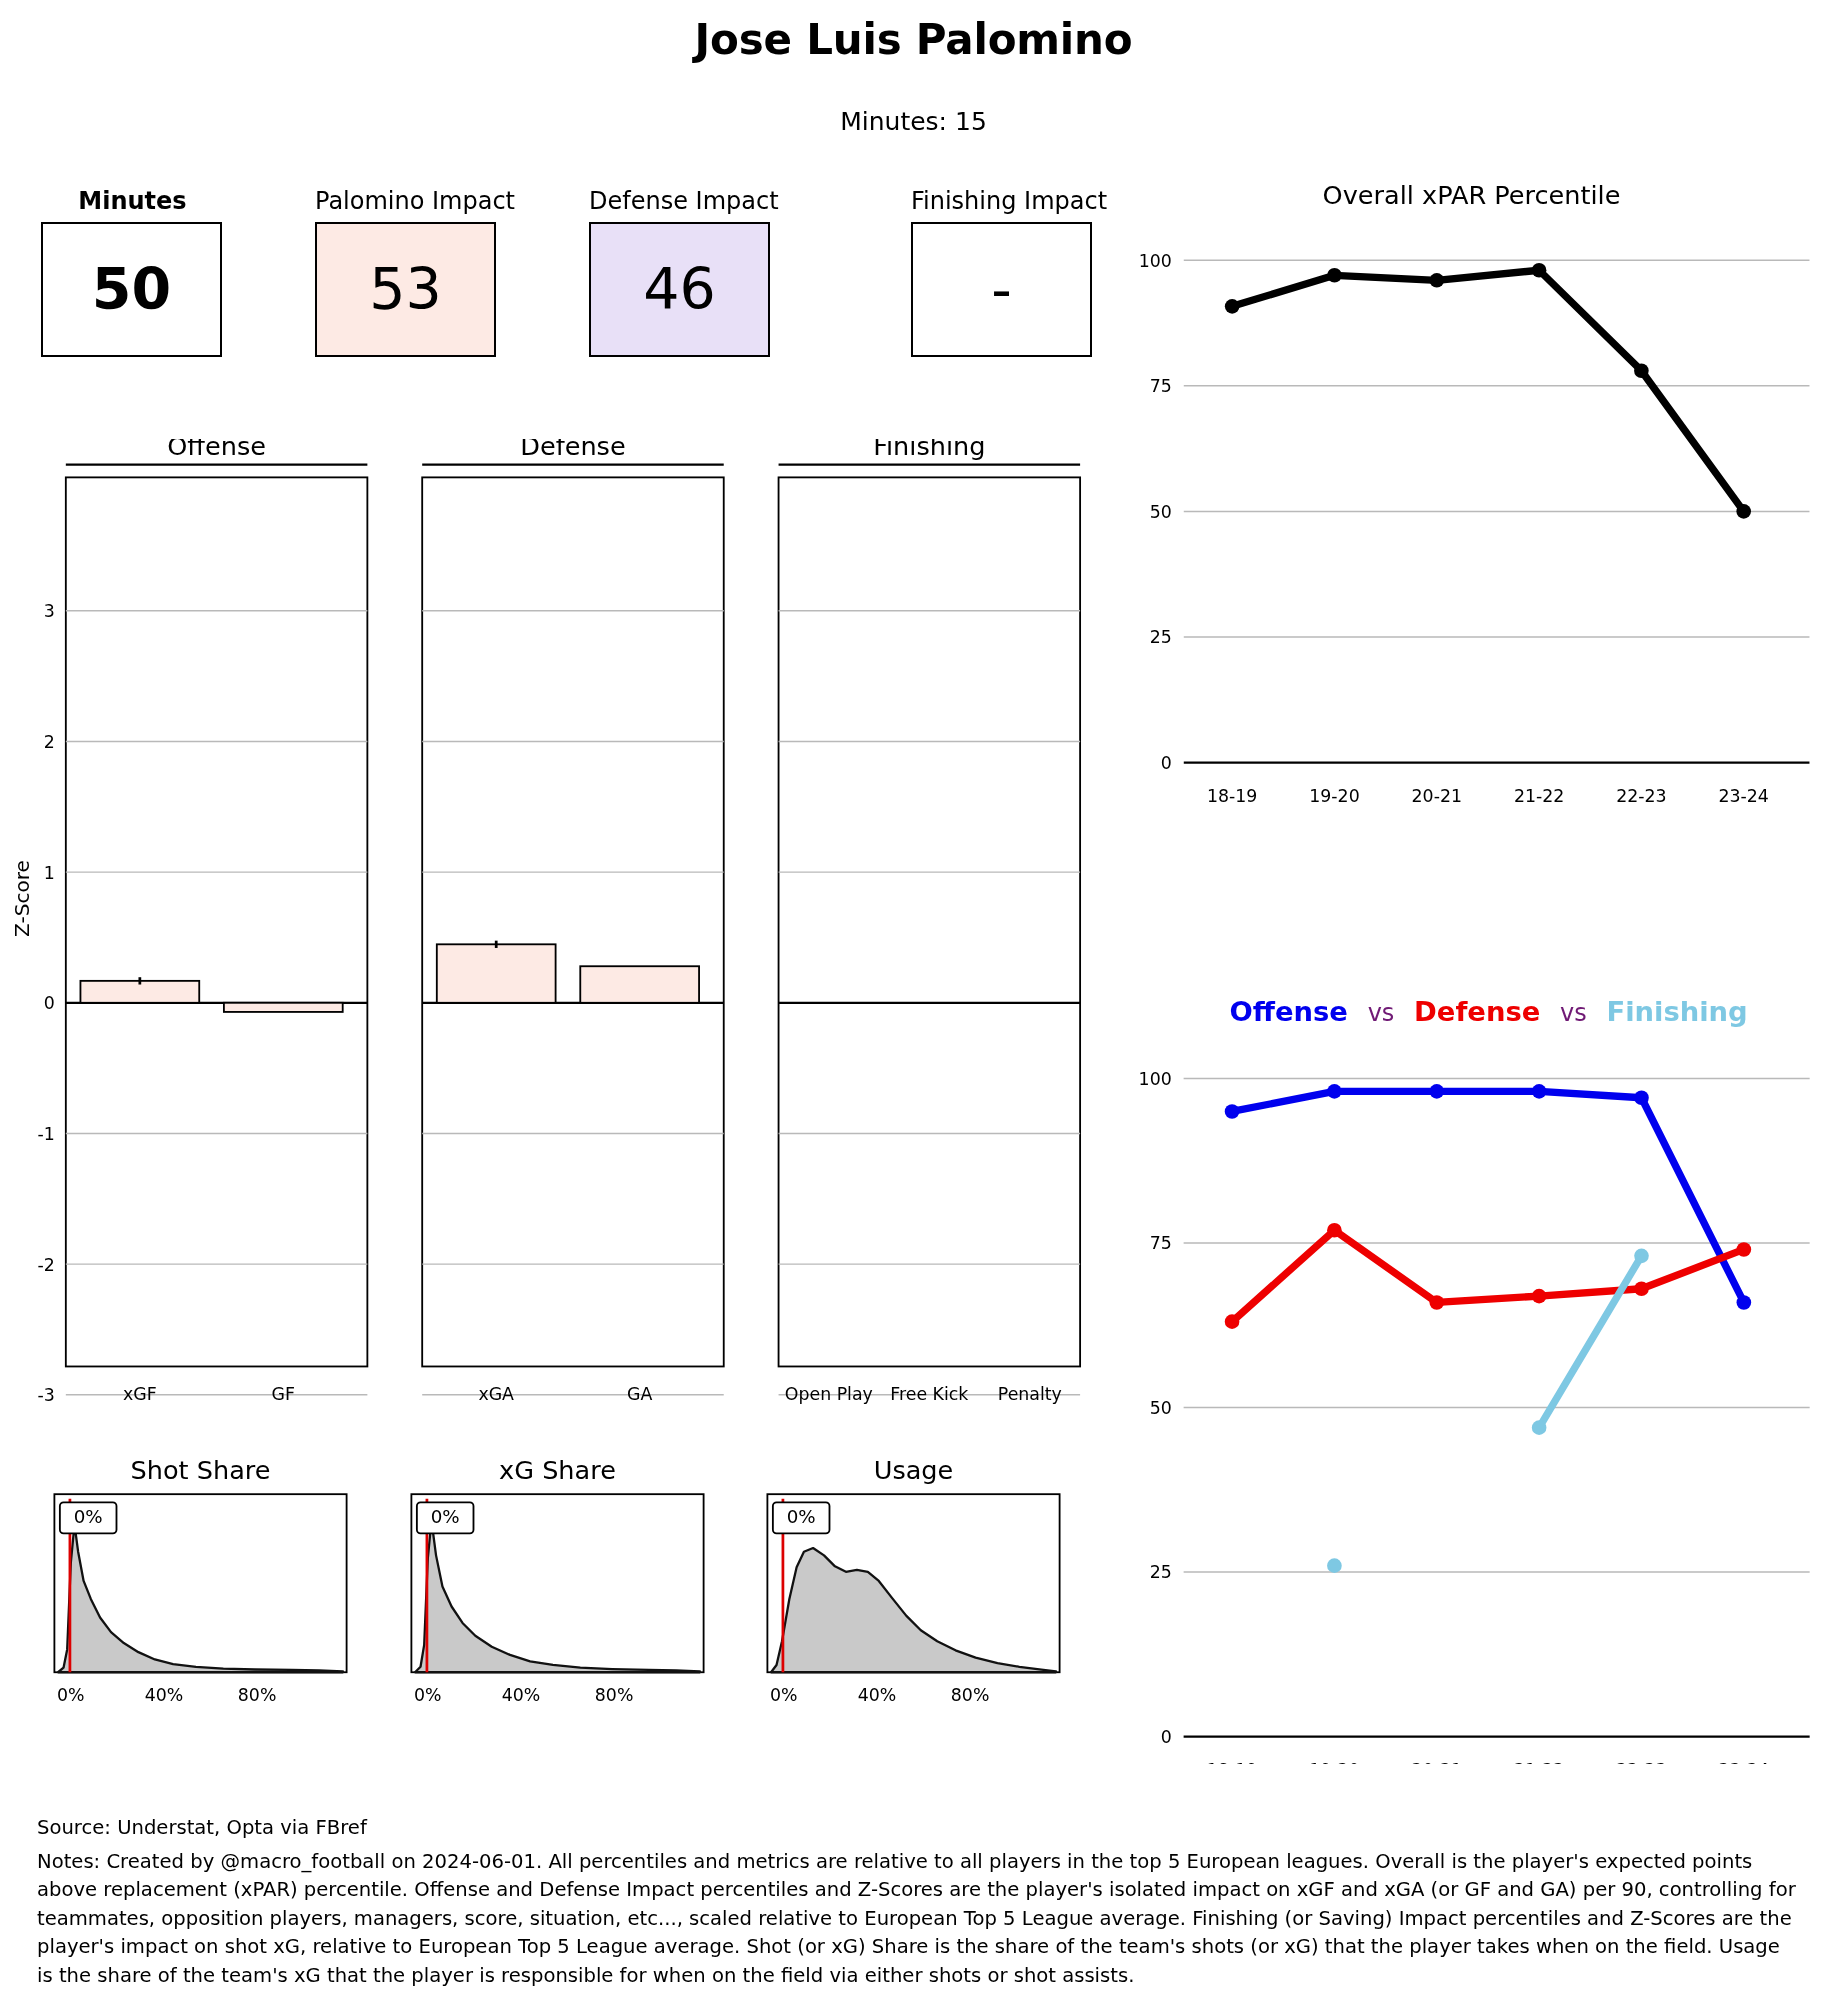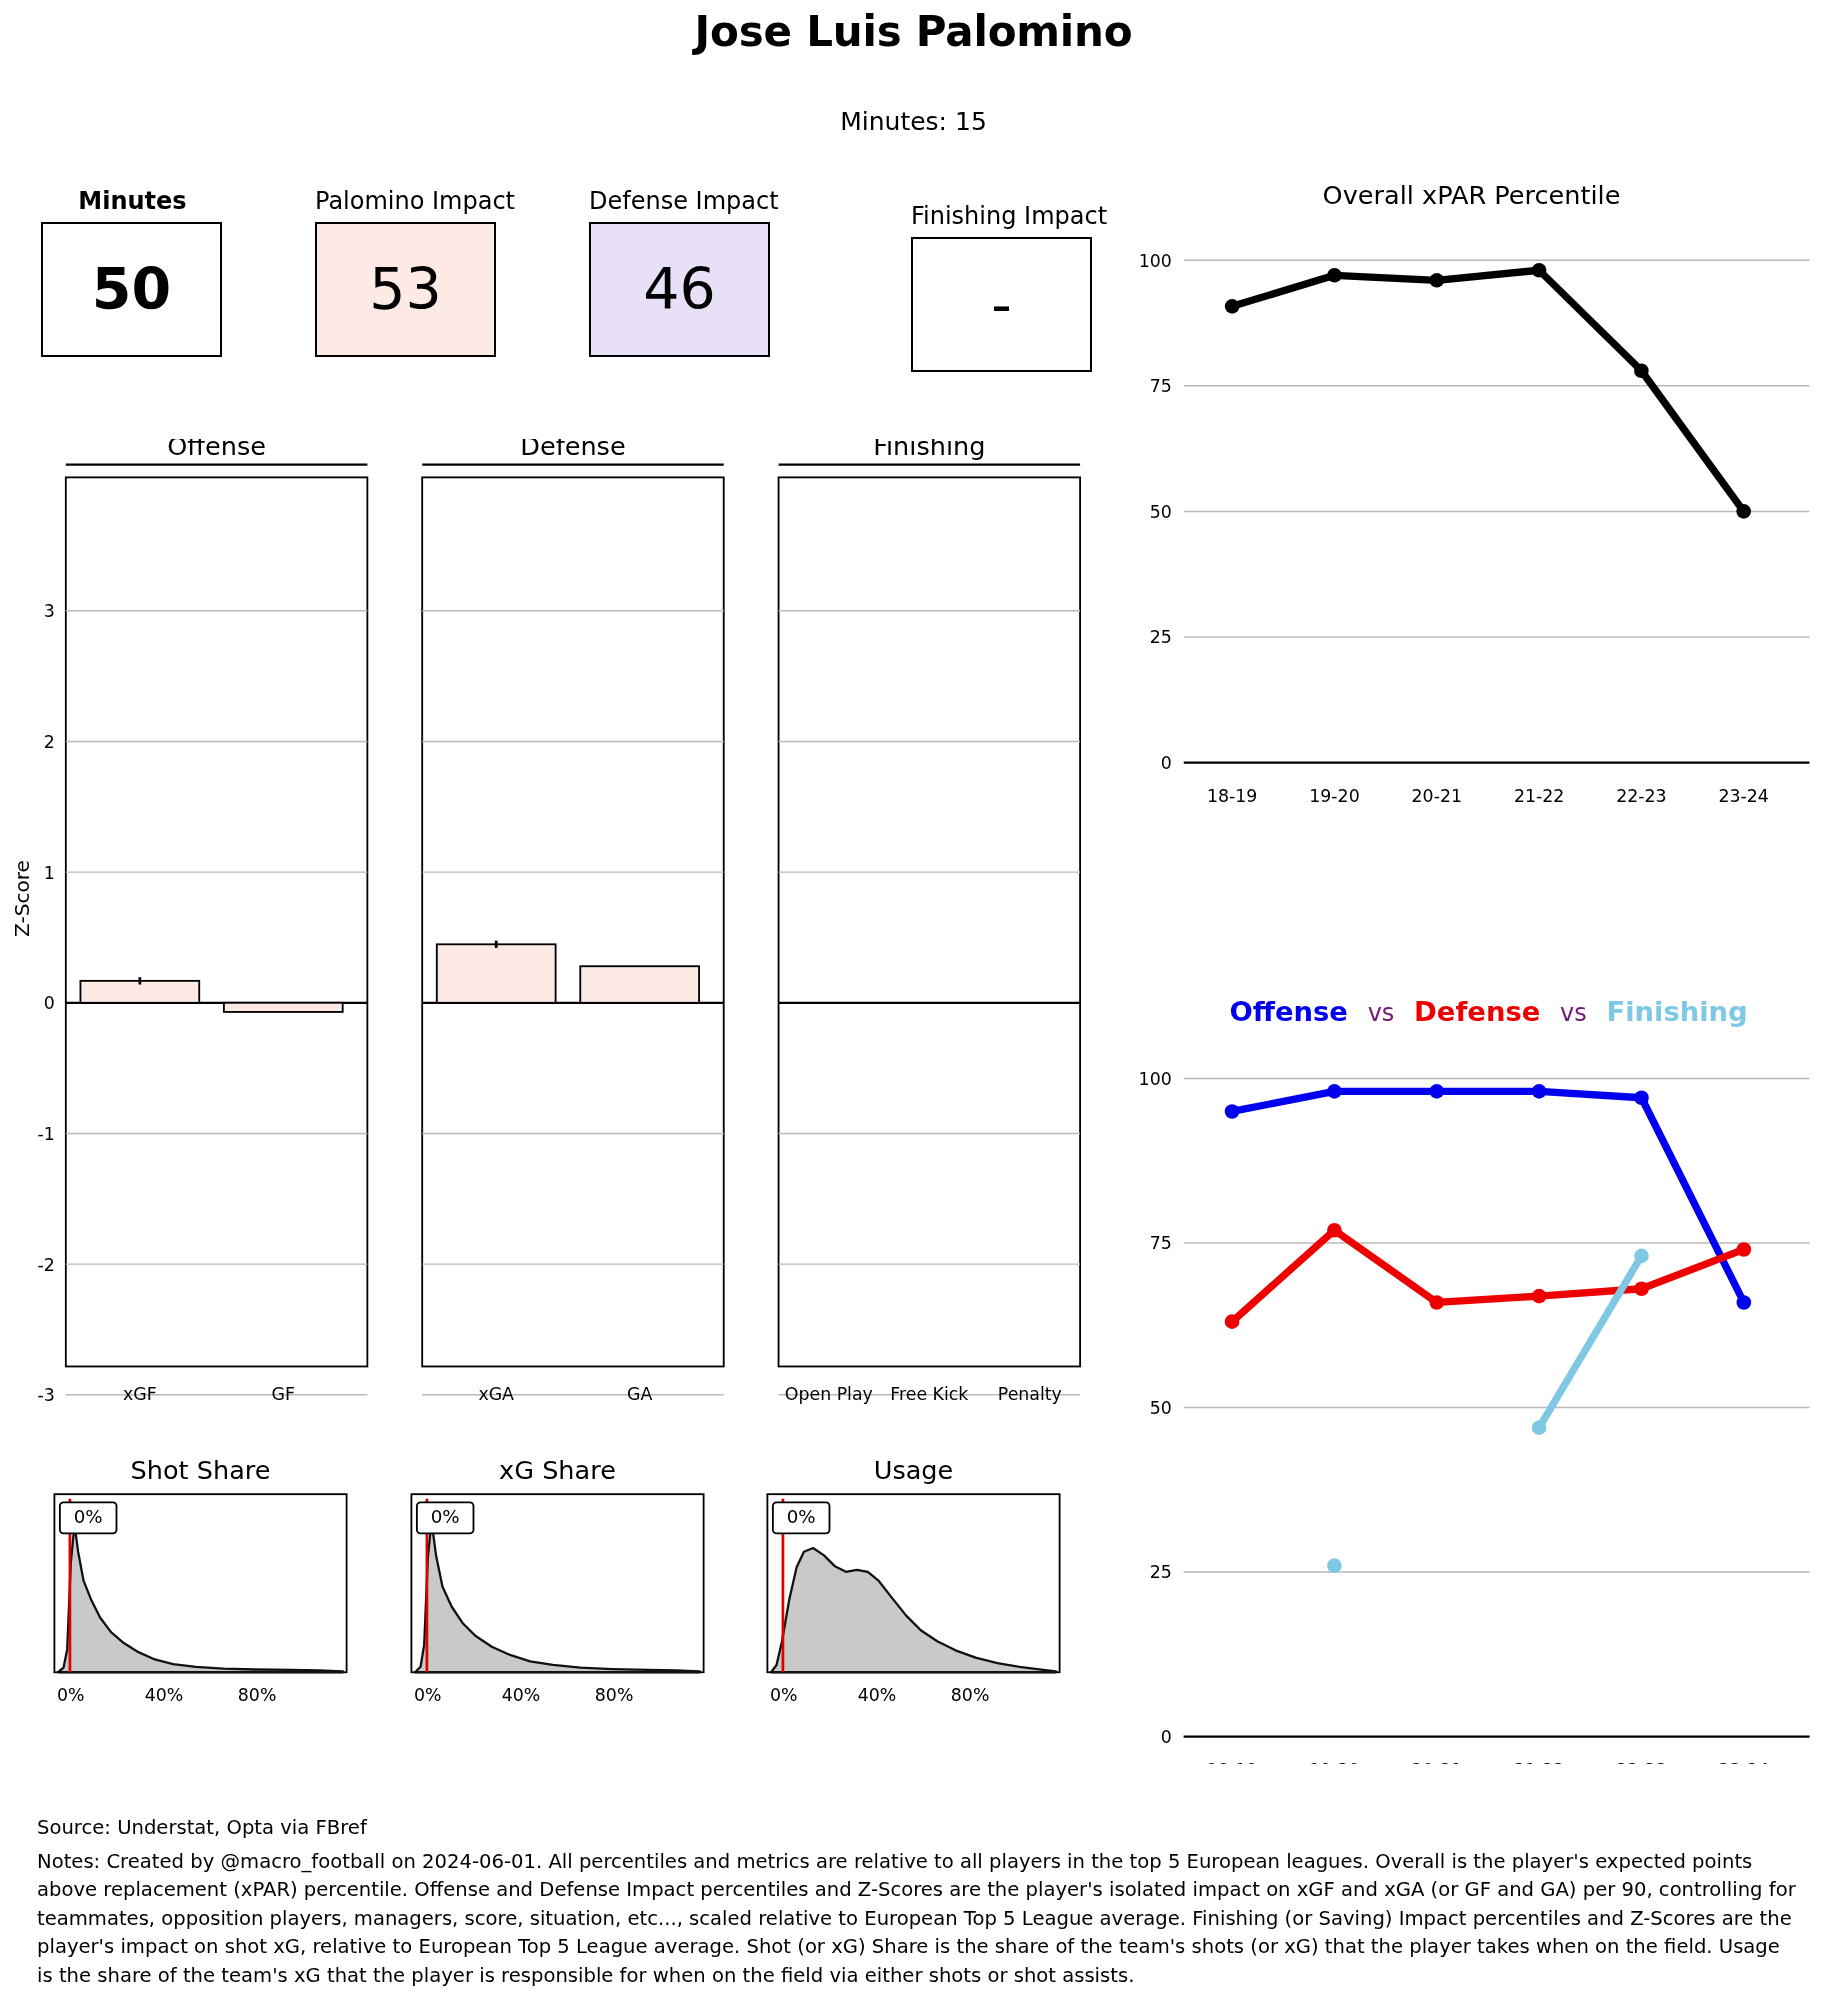--- a/index.html
+++ b/index.html
@@ -17,21 +17,21 @@
   }
   .page {
     position: relative;
     width: 1827px;
     height: 2010px;
   }
 
   
   .title {
     position: absolute;
-    top: 7px;
+    top: 15px;
     left: 0;
     width: 1827px;
     text-align: center;
     font-size: 42px;
     font-weight: bold;
     letter-spacing: -0.2px;
   }
   .subtitle1 {
     position: absolute;
     top: 66px;
@@ -134,21 +134,21 @@
   <div class="score-item" style="left:315px; top:187px;">
     <div class="score-label">Palomino Impact</div>
     <div class="score-box" style="background:#fdeae4;">53</div>
   </div>
 
   <div class="score-item" style="left:589px; top:187px;">
     <div class="score-label">Defense Impact</div>
     <div class="score-box" style="background:#e8e0f7;">46</div>
   </div>
 
-  <div class="score-item" style="left:863px; top:202px;padding-left:48px;">
+  <div class="score-item" style="left:863px; top:187px;padding-left:48px;">
     <div class="score-label">Finishing Impact</div>
     <div class="score-box" style="background:#ffffff;">-</div>
   </div>
 
   <svg width="1106" height="996" viewBox="0 0 1210 1090" style="position:absolute; left:9.1px; top:439px;">
 
     <text x="22" y="545" class="tick-label" transform="rotate(-90 22 545)" style="font-size:22px;">Z-Score</text>
 
     <g>
       <text x="227" y="18" text-anchor="middle" class="chart-title-svg">Offense</text>

